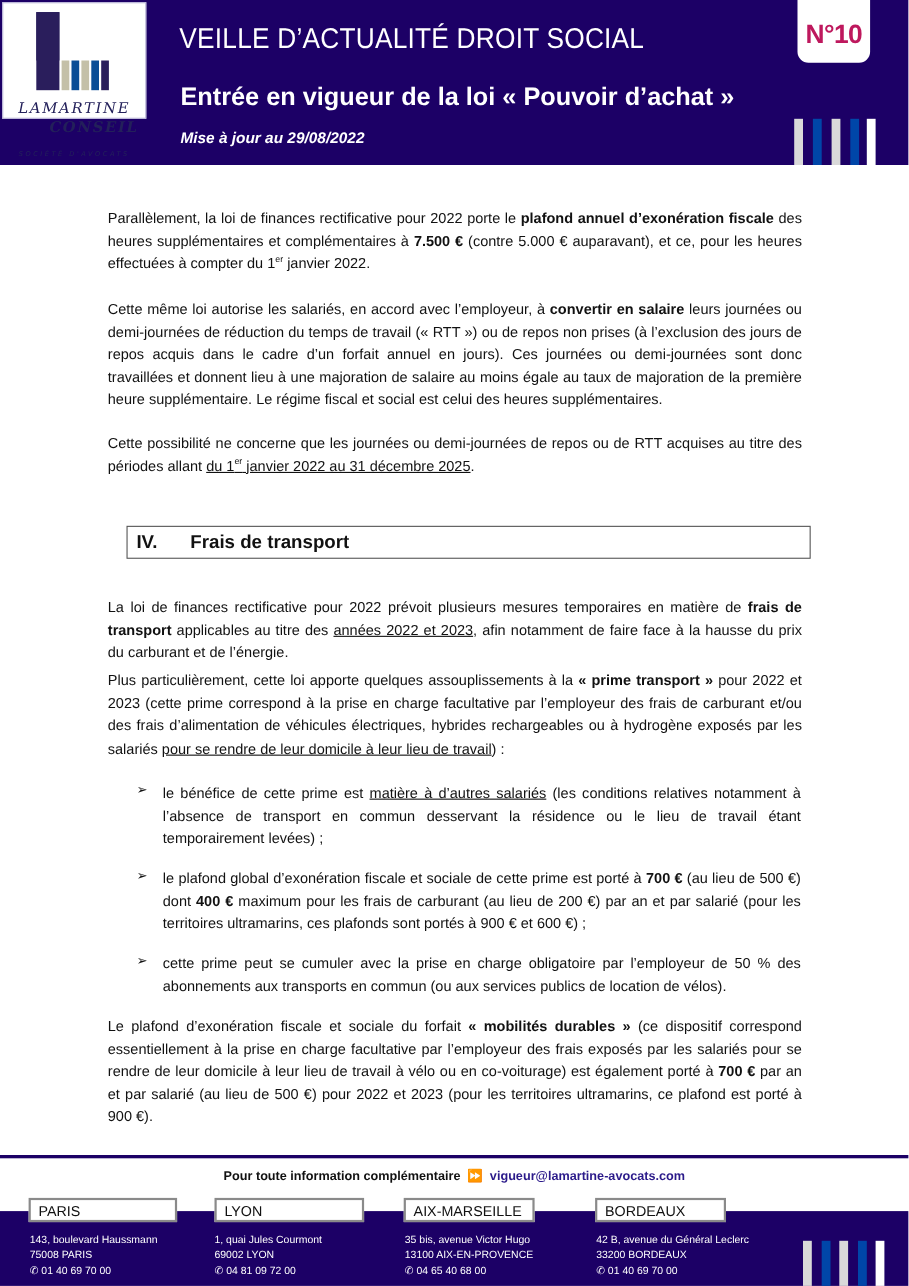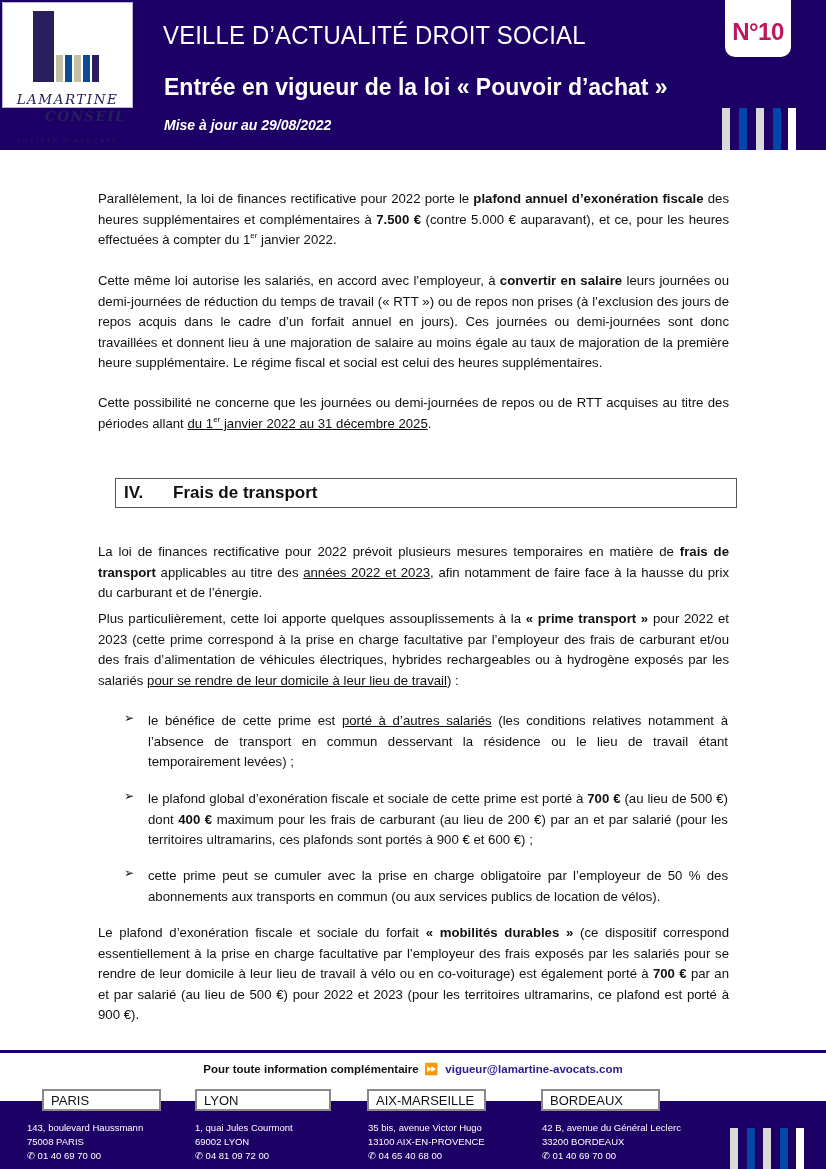--- a/index.html
+++ b/index.html
@@ -91,21 +91,21 @@
   <span>La loi de finances rectificative pour 2022 prévoit plusieurs mesures temporaires en matière de </span><b>frais de transport</b><span> applicables au titre des </span><span class="u">années 2022 et 2023</span><span>, afin notamment de faire face à la hausse du prix du carburant et de l’énergie.</span>
 </div>
 
 <div class="p" style="top:609px;">
   <span>Plus particulièrement, cette loi apporte quelques assouplissements à la </span><b>« prime transport »</b><span> pour 2022 et 2023 (cette prime correspond à la prise en charge facultative par l’employeur des frais de carburant et/ou des frais d’alimentation de véhicules électriques, hybrides rechargeables ou à hydrogène exposés par les salariés </span><span class="u">pour se rendre de leur domicile à leur lieu de travail</span><span>) :</span>
 </div>
 
 <div class="bullet" style="top:711px;">
   <span class="bullet-icon">➢</span>
   <div class="bullet-text">
-    <span>le bénéfice de cette prime est </span><span class="u">porté à d’autres salariés</span><span> (les conditions relatives notamment à l’absence de transport en commun desservant la résidence ou le lieu de travail étant temporairement levées) ;</span>
+    <span>le bénéfice de cette prime est </span><span class="u">matière à d’autres salariés</span><span> (les conditions relatives notamment à l’absence de transport en commun desservant la résidence ou le lieu de travail étant temporairement levées) ;</span>
   </div>
 </div>
 
 <div class="bullet" style="top:789px;">
   <span class="bullet-icon">➢</span>
   <div class="bullet-text">
     <span>le plafond global d’exonération fiscale et sociale de cette prime est porté à </span><b>700 €</b><span> (au lieu de 500 €) dont </span><b>400 €</b><span> maximum pour les frais de carburant (au lieu de 200 €) par an et par salarié (pour les territoires ultramarins, ces plafonds sont portés à 900 € et 600 €) ;</span>
   </div>
 </div>
 
@@ -122,21 +122,21 @@
 
 <div class="footer-line"></div>
 <div class="footer-contact">
   <span>Pour toute information complémentaire</span>
   <span class="arrow">⏩</span>
   <span class="email">vigueur@lamartine-avocats.com</span>
 </div>
 
 <div class="footer-band"></div>
 
-<div class="office-tab" style="left:26px;width:119px;margin-left:16px;">PARIS</div>
+<div class="office-tab" style="left:26px;width:135px;">PARIS</div>
 <div class="office-addr" style="left:27px;">
   <div>143, boulevard Haussmann</div>
   <div>75008 PARIS</div>
   <div><span>✆</span> <span>01 40 69 70 00</span></div>
 </div>
 
 <div class="office-tab" style="left:195px;width:136px;">LYON</div>
 <div class="office-addr" style="left:195px;">
   <div>1, quai Jules Courmont</div>
   <div>69002 LYON</div>

